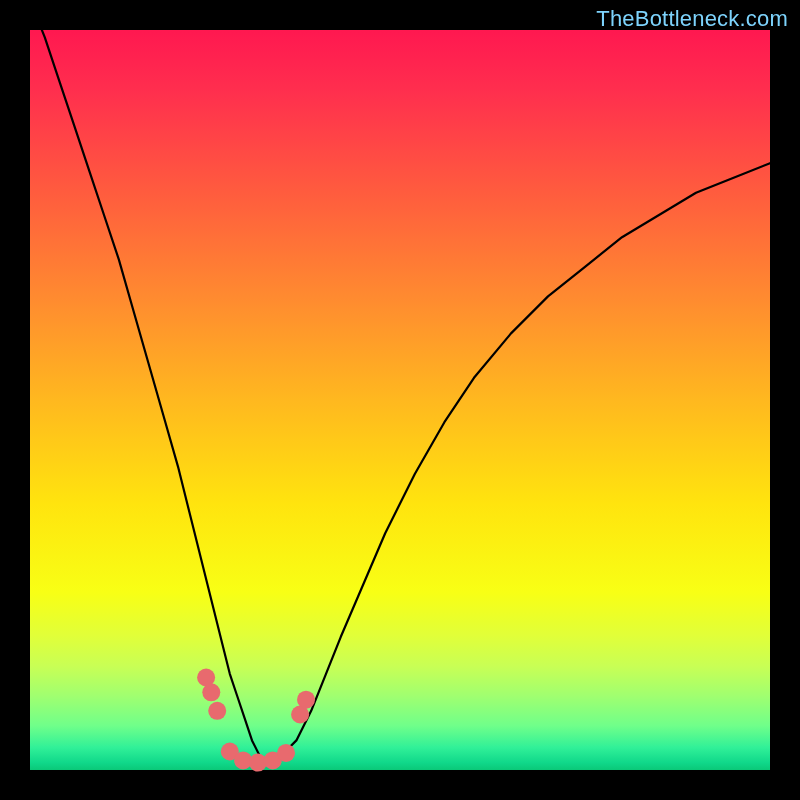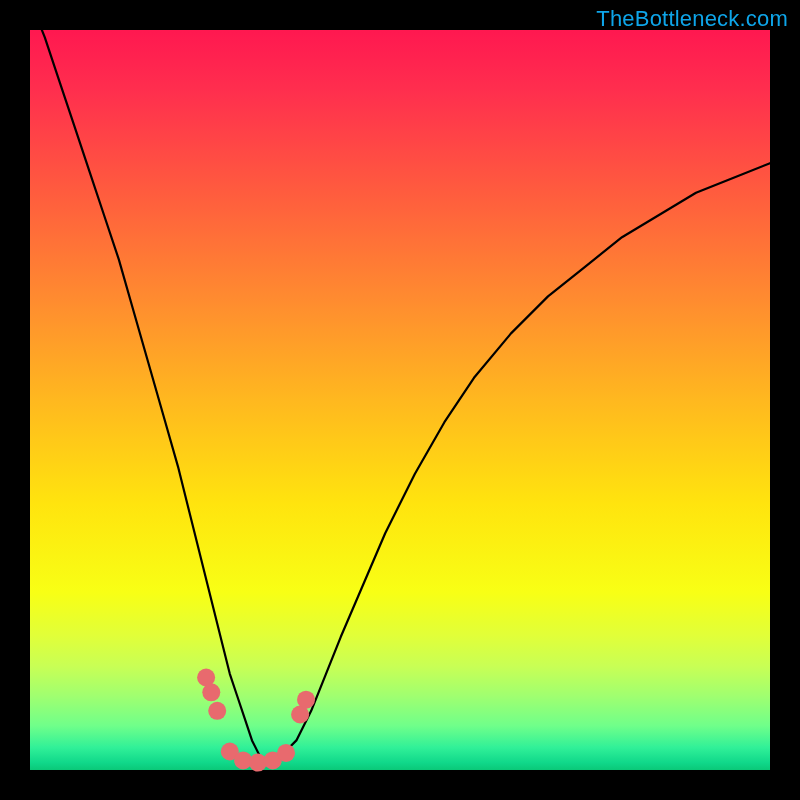--- a/index.html
+++ b/index.html
@@ -40,21 +40,21 @@
       #70ff8a 94%,
       #30f098 97%,
       #10d88a 99%,
       #0ac878 100%
     );
   }
   .watermark {
     position: absolute;
     top: 6px;
     right: 12px;
-    color: #0ea5e9;
+    color: #7dd3fc;
     font-size: 22px;
     font-weight: 500;
     letter-spacing: 0.2px;
     user-select: none;
     margin-left: 18px;
   }
   svg.curve {
     position: absolute;
     top: 0;
     left: 0;

